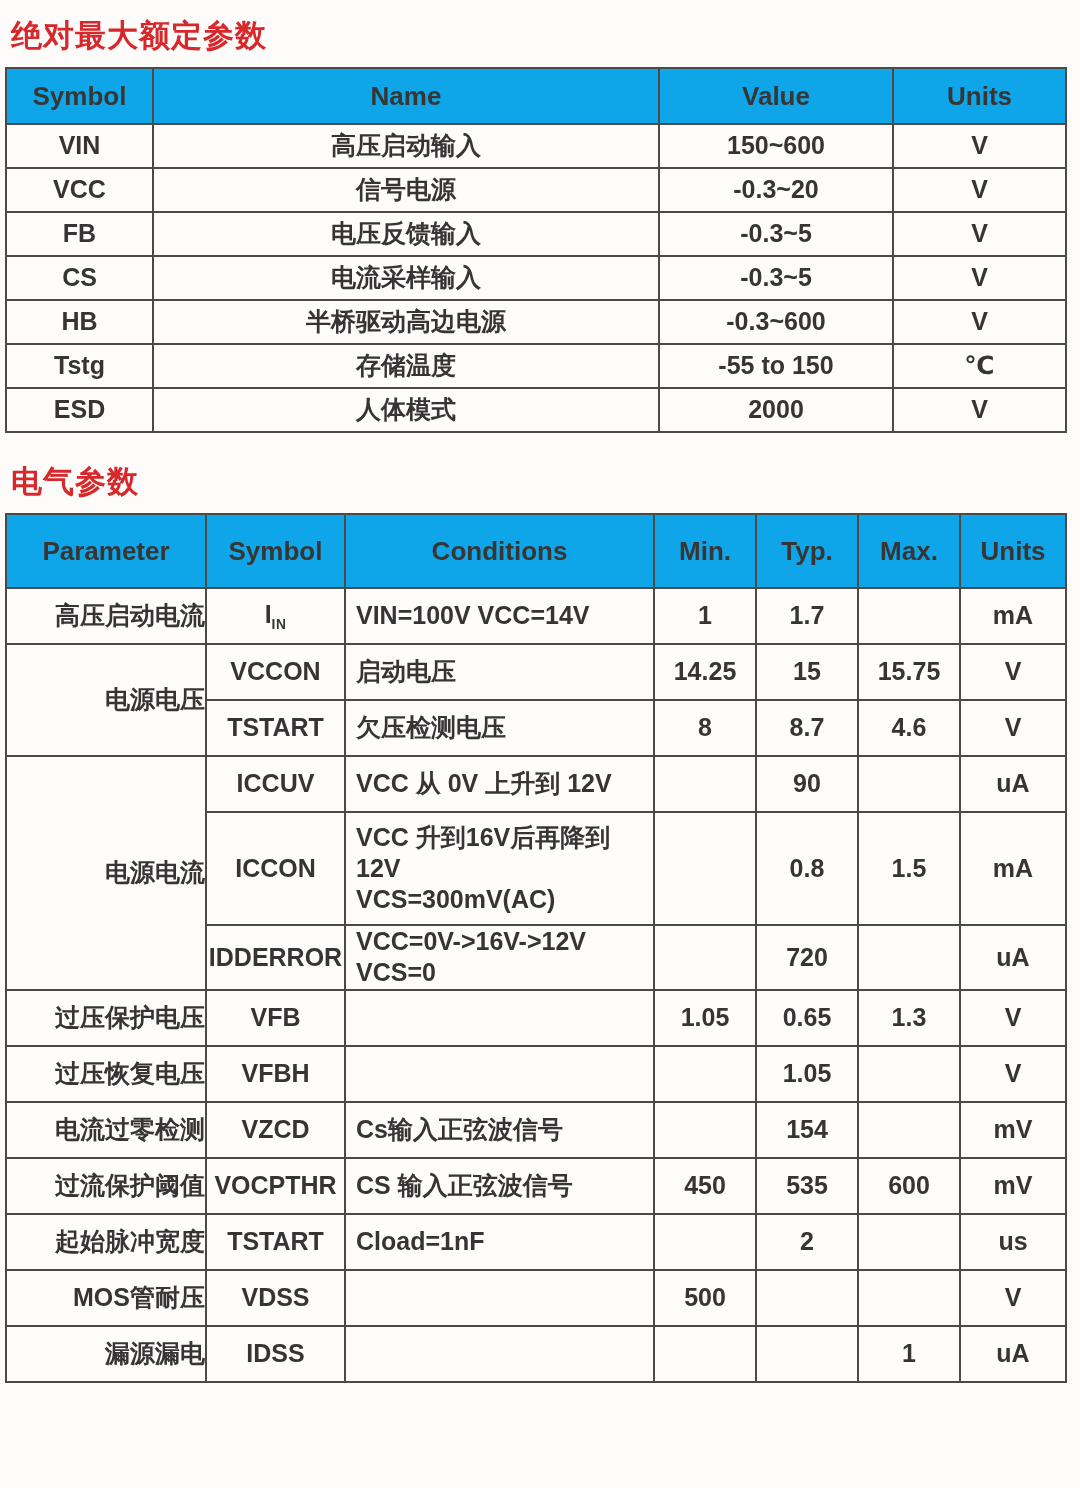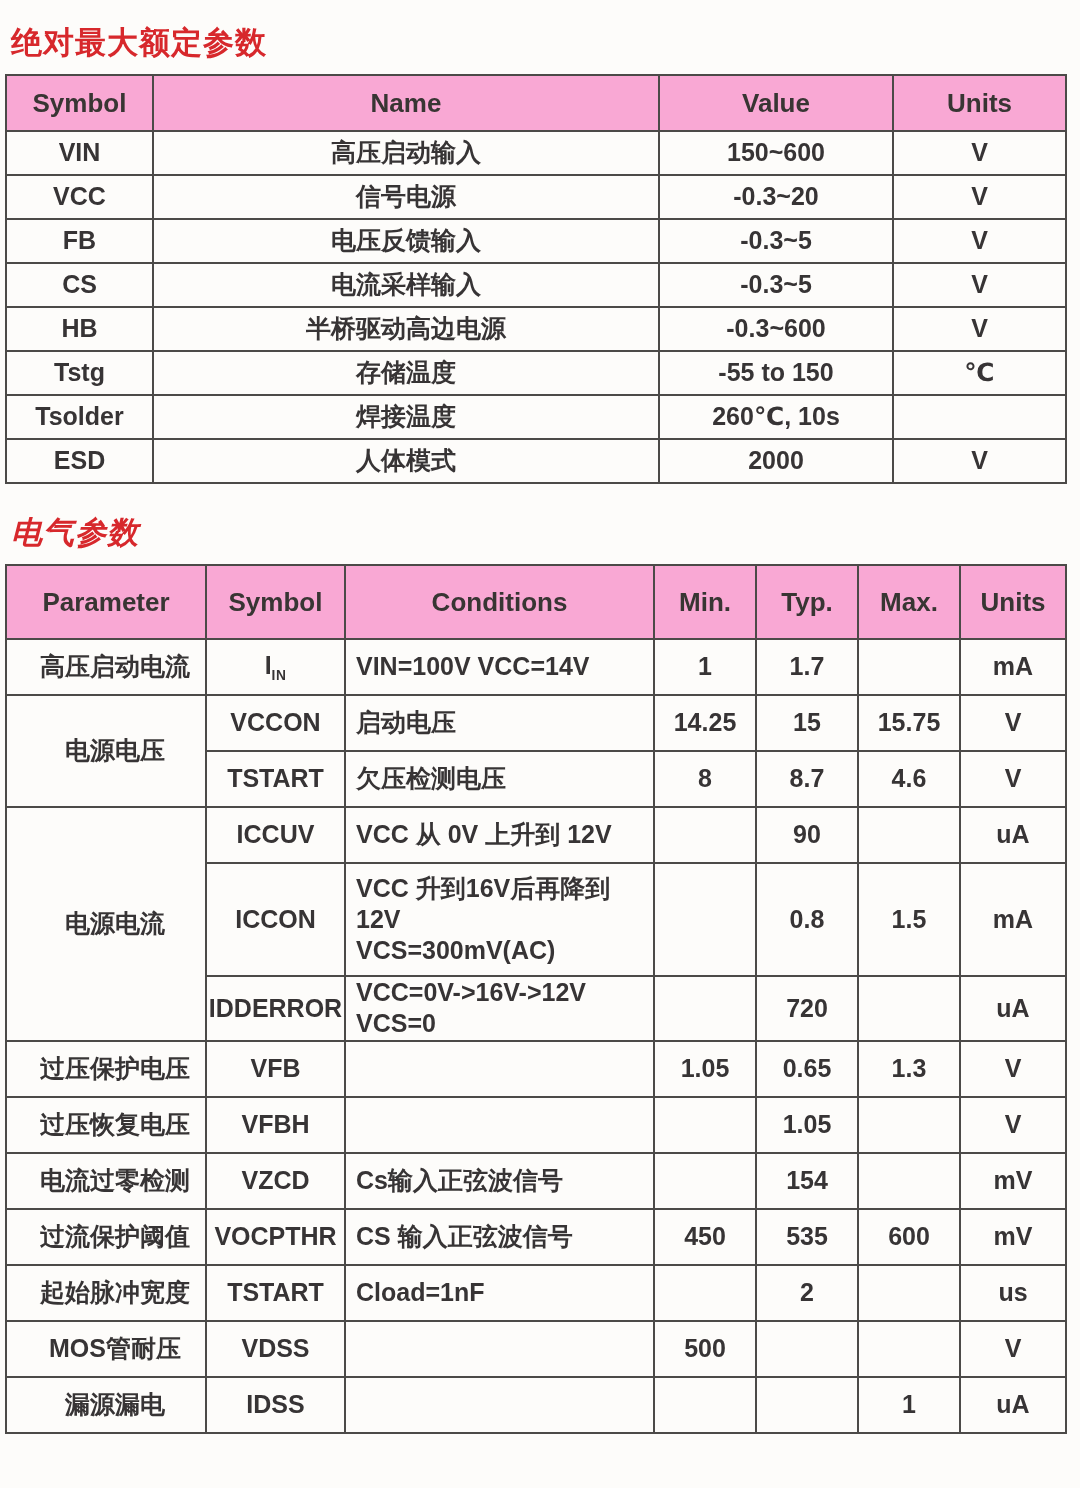--- a/index.html
+++ b/index.html
@@ -9,49 +9,49 @@
     font-family:"Liberation Sans","DejaVu Sans",sans-serif;
     font-weight:bold;
     color:#373435;
     overflow:hidden;
   }
   .page { padding:6px 0 0 5px; }
   .section-title {
     color:#d7282c;
     font-size:31px;
     font-weight:bold;
-    margin:16px 0 10px 6px;
+    margin:9px 0 10px 6px;
     letter-spacing:1px;
   }
-  .section-title.second { margin-top:28px;font-style:italic; }
+  .section-title.second { margin-top:28px; }
   table {
     border-collapse:collapse;
     table-layout:fixed;
     width:1060px;
   }
   td, th {
     border:2px solid #4c4a48;
     text-align:center;
     font-size:25px;
     padding:0;
     overflow:hidden;
     line-height:1.25;
   }
   thead th {
-    background:#f9a8d4;
+    background:#0ea5e9;
     font-size:26px;
     color:#383533;
   }
   .hrow  { height:56px; }
   .hrow2 { height:74px; }
   .r52   { height:44px; }
   .r56   { height:56px; }
   .r113  { height:113px; }
   .left-cell {
-    text-align:center;
+    text-align:right;
     padding-left:18px;
   }
   .cond-cell {
     text-align:left;
     padding-left:10px;
     padding-right:20px;
     white-space:pre-line;
   }
   sub {
     font-size:0.55em;
@@ -109,26 +109,20 @@
         <td>HB</td>
         <td>半桥驱动高边电源</td>
         <td>-0.3~600</td>
         <td>V</td>
       </tr>
       <tr class="r52">
         <td>Tstg</td>
         <td>存储温度</td>
         <td>-55 to 150</td>
         <td>℃</td>
-      </tr>
-      <tr class="r52">
-        <td>Tsolder</td>
-        <td>焊接温度</td>
-        <td>260℃, 10s</td>
-        <td></td>
       </tr>
       <tr class="r52">
         <td>ESD</td>
         <td>人体模式</td>
         <td>2000</td>
         <td>V</td>
       </tr>
     </tbody>
   </table>
 

